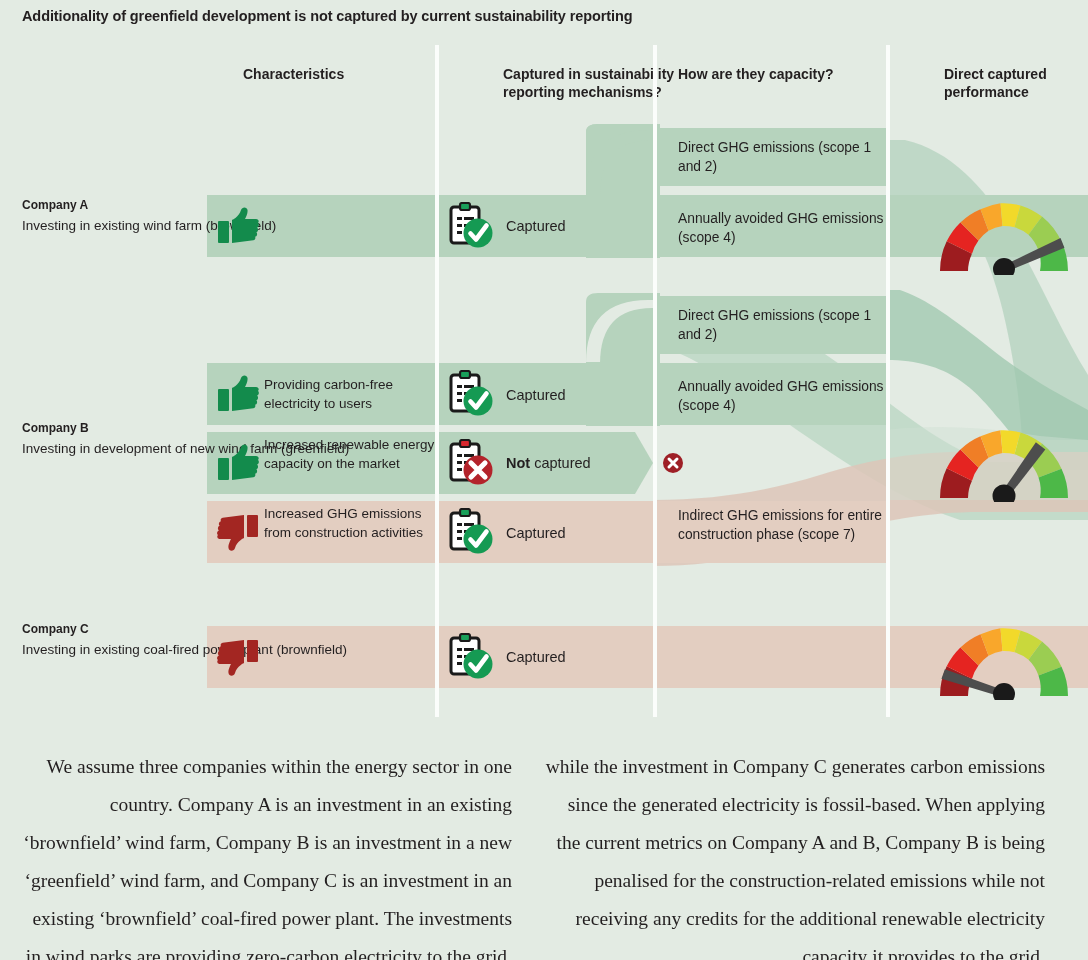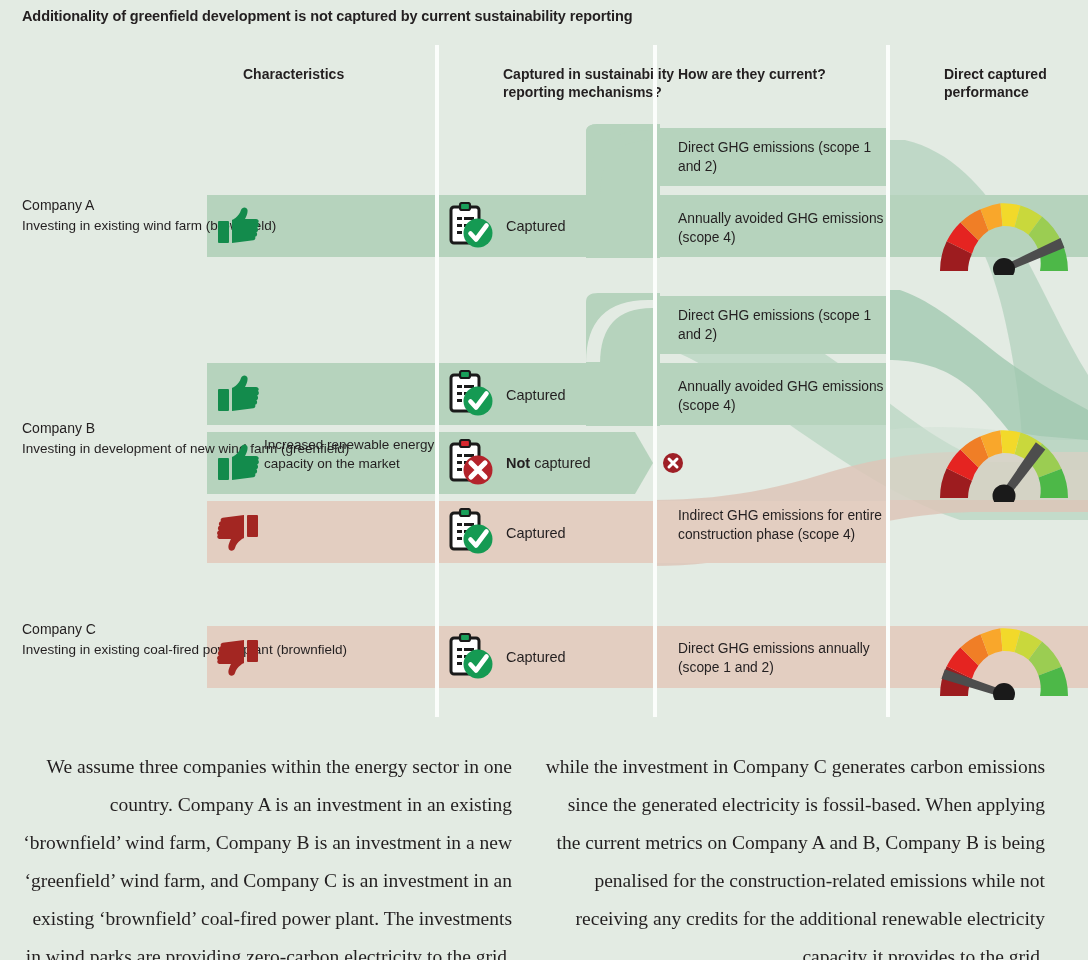--- a/index.html
+++ b/index.html
@@ -31,21 +31,21 @@
   #ch-perf{left:944px;top:65px;width:140px;}
 
   
   .divider{position:absolute;top:45px;width:4px;height:672px;background:#fbfdfb;}
   #div1{left:435px;}
   #div2{left:653px;}
   #div3{left:886px;}
 
   
   .company{position:absolute;left:22px;font-size:13.5px;line-height:19.5px;color:#231f20;}
-  .company b{font-size:14px;font-weight:normal;display:block;}
+  .company b{font-size:12px;font-weight:bold;display:block;}
   #co-a{top:196px;}
   #co-b{top:419px;}
   #co-c{top:620px;}
 
   
   .band{position:absolute;height:62px;}
   .band.green{background:#b6d3bd;}
   .band.tan{background:#e3cec1;}
   
   .band-char{left:207px;width:228px;}
@@ -122,21 +122,21 @@
              L1088 462 L1088 520 L960 520 C900 500 840 460 790 425 C730 382 690 352 653 345 Z" fill="#a9cdb6" opacity="0.55"></path>
 
     <path d="M653 500 C720 500 770 490 820 475 C880 456 930 450 990 452
              L1088 452 L1088 512 L980 512 C930 512 880 520 820 538 C760 556 710 566 653 566 Z" fill="#ddc6b8" opacity="0.85"></path>
 
     <path d="M886 430 C940 424 990 428 1040 436 L1088 440 L1088 500 L886 500 Z" fill="#cfe0d3" opacity="0.45"></path>
   </svg>
 
   <div class="colhead" id="ch-char">Characteristics</div>
   <div class="colhead" id="ch-cap">Captured in sustainability reporting mechanisms?</div>
-  <div class="colhead" id="ch-how">How are they current?</div>
+  <div class="colhead" id="ch-how">How are they capacity?</div>
   <div class="colhead" id="ch-perf">Direct captured performance</div>
 
   <div class="divider" id="div1"></div>
   <div class="divider" id="div2"></div>
   <div class="divider" id="div3"></div>
 
   <div class="band green band-char" style="top:195px"></div>
   <div class="band green band-cap" style="top:195px"></div>
   <div class="band green band-how" style="top:128px;height:58px"></div>
   <div class="band green band-how" style="top:195px"></div>
@@ -219,20 +219,21 @@
   </div>
 
   <div class="thumb" style="left:216px;top:374px">
     <svg viewBox="0 0 44 40">
         <g fill="#138b4c">
       <rect x="2" y="15" width="11" height="22" rx="1"></rect>
       <path d="M16 37 L16 14 C16 14 23 11 25 4 C26 0.5 31 0.5 31.5 4 C32 7 30 11 29 13 L40 13 C42.5 13 43.5 15.5 42 17 C43.5 18.2 43 21 41 21.6 C42.7 22.8 42.3 25.6 40.3 26.3 C41.8 27.6 41.2 30.3 39 30.8 C40 32 39 34 37.3 34.2 L16 37 Z"></path>
     </g>
       </svg>
   </div>
+  <div class="ctext" style="left:264px;top:376px">Providing carbon-free electricity to users</div>
   <div class="clip" style="left:447px;top:370px">
     <svg viewBox="0 0 52 48">
       <rect x="4" y="5" width="28" height="36" rx="3" fill="#fff" stroke="#1a1a1a" stroke-width="3"></rect>
       <rect x="13" y="1" width="10" height="7" rx="2" fill="#19a05a" stroke="#1a1a1a" stroke-width="2.2"></rect>
       <g fill="#1a1a1a">
           <rect x="10" y="15" width="5" height="3"></rect>
           <rect x="17" y="15" width="10" height="3"></rect>
       <rect x="10" y="22" width="5" height="3"></rect>
           <rect x="17" y="22" width="10" height="3"></rect>
       <rect x="10" y="29" width="5" height="3"></rect>
@@ -282,40 +283,41 @@
   </svg>
 
   <div class="thumb" style="left:216px;top:512px">
     <svg viewBox="0 0 44 40">
         <g fill="#a32622" transform="translate(44,40) rotate(180)">
       <rect x="2" y="15" width="11" height="22" rx="1"></rect>
       <path d="M16 37 L16 14 C16 14 23 11 25 4 C26 0.5 31 0.5 31.5 4 C32 7 30 11 29 13 L40 13 C42.5 13 43.5 15.5 42 17 C43.5 18.2 43 21 41 21.6 C42.7 22.8 42.3 25.6 40.3 26.3 C41.8 27.6 41.2 30.3 39 30.8 C40 32 39 34 37.3 34.2 L16 37 Z"></path>
     </g>
       </svg>
   </div>
+  <div class="ctext" style="left:264px;top:505px">Increased GHG emissions from construction activities</div>
   <div class="clip" style="left:447px;top:508px">
     <svg viewBox="0 0 52 48">
       <rect x="4" y="5" width="28" height="36" rx="3" fill="#fff" stroke="#1a1a1a" stroke-width="3"></rect>
       <rect x="13" y="1" width="10" height="7" rx="2" fill="#19a05a" stroke="#1a1a1a" stroke-width="2.2"></rect>
       <g fill="#1a1a1a">
           <rect x="10" y="15" width="5" height="3"></rect>
           <rect x="17" y="15" width="10" height="3"></rect>
       <rect x="10" y="22" width="5" height="3"></rect>
           <rect x="17" y="22" width="10" height="3"></rect>
       <rect x="10" y="29" width="5" height="3"></rect>
           <rect x="17" y="29" width="10" height="3"></rect>
         </g>
       <circle cx="31" cy="31" r="14.5" fill="#159a53"></circle>
       <path d="M23.5 31.5 L29 37.5 L39.5 23.5" stroke="#fff" stroke-width="4.6" fill="none" stroke-linecap="round" stroke-linejoin="round"></path>
     </svg>
   </div>
   <div class="captxt" style="left:506px;top:525px">
     <b></b><span>Captured</span>
   </div>
-  <div class="htext" style="left:678px;top:506px">Indirect GHG emissions for entire construction phase (scope 4)</div>
+  <div class="htext" style="left:678px;top:506px">Indirect GHG emissions for entire construction phase (scope 7)</div>
 
   <div class="gauge" style="left:934px;top:410px">
     <svg viewBox="0 0 148 92">
       <g>
         <path d="M6 88 A68 68 0 0 1 12.7 58.3 L38 70.8 A40 40 0 0 0 34 88 Z" fill="#9d1c1f"></path>
         <path d="M12.7 58.3 A68 68 0 0 1 26.4 39.5 L44.5 57.6 A40 40 0 0 0 38 70.8 Z" fill="#e52421"></path>
         <path d="M26.4 39.5 A68 68 0 0 1 46.5 26.3 L54.5 47.8 A40 40 0 0 0 44.5 57.6 Z" fill="#f07e26"></path>
         <path d="M46.5 26.3 A68 68 0 0 1 66.5 20.3 L68.5 43 A40 40 0 0 0 54.5 47.8 Z" fill="#f9a72b"></path>
         <path d="M66.5 20.3 A68 68 0 0 1 86.5 22.4 L80.5 44.3 A40 40 0 0 0 68.5 43 Z" fill="#f2d92a"></path>
         <path d="M86.5 22.4 A68 68 0 0 1 108 33.6 L94.5 51.8 A40 40 0 0 0 80.5 44.3 Z" fill="#c9d83c"></path>
@@ -359,21 +361,20 @@
       <rect x="10" y="29" width="5" height="3"></rect>
           <rect x="17" y="29" width="10" height="3"></rect>
         </g>
       <circle cx="31" cy="31" r="14.5" fill="#159a53"></circle>
       <path d="M23.5 31.5 L29 37.5 L39.5 23.5" stroke="#fff" stroke-width="4.6" fill="none" stroke-linecap="round" stroke-linejoin="round"></path>
     </svg>
   </div>
   <div class="captxt" style="left:506px;top:649px">
     <b></b><span>Captured</span>
   </div>
-  <div class="htext" style="left:678px;top:639px">Direct GHG emissions annually (scope 1 and 2)</div>
 
   <div class="gauge" style="left:934px;top:608px">
     <svg viewBox="0 0 148 92">
       <g>
         <path d="M6 88 A68 68 0 0 1 12.7 58.3 L38 70.8 A40 40 0 0 0 34 88 Z" fill="#9d1c1f"></path>
         <path d="M12.7 58.3 A68 68 0 0 1 26.4 39.5 L44.5 57.6 A40 40 0 0 0 38 70.8 Z" fill="#e52421"></path>
         <path d="M26.4 39.5 A68 68 0 0 1 46.5 26.3 L54.5 47.8 A40 40 0 0 0 44.5 57.6 Z" fill="#f07e26"></path>
         <path d="M46.5 26.3 A68 68 0 0 1 66.5 20.3 L68.5 43 A40 40 0 0 0 54.5 47.8 Z" fill="#f9a72b"></path>
         <path d="M66.5 20.3 A68 68 0 0 1 86.5 22.4 L80.5 44.3 A40 40 0 0 0 68.5 43 Z" fill="#f2d92a"></path>
         <path d="M86.5 22.4 A68 68 0 0 1 108 33.6 L94.5 51.8 A40 40 0 0 0 80.5 44.3 Z" fill="#c9d83c"></path>

